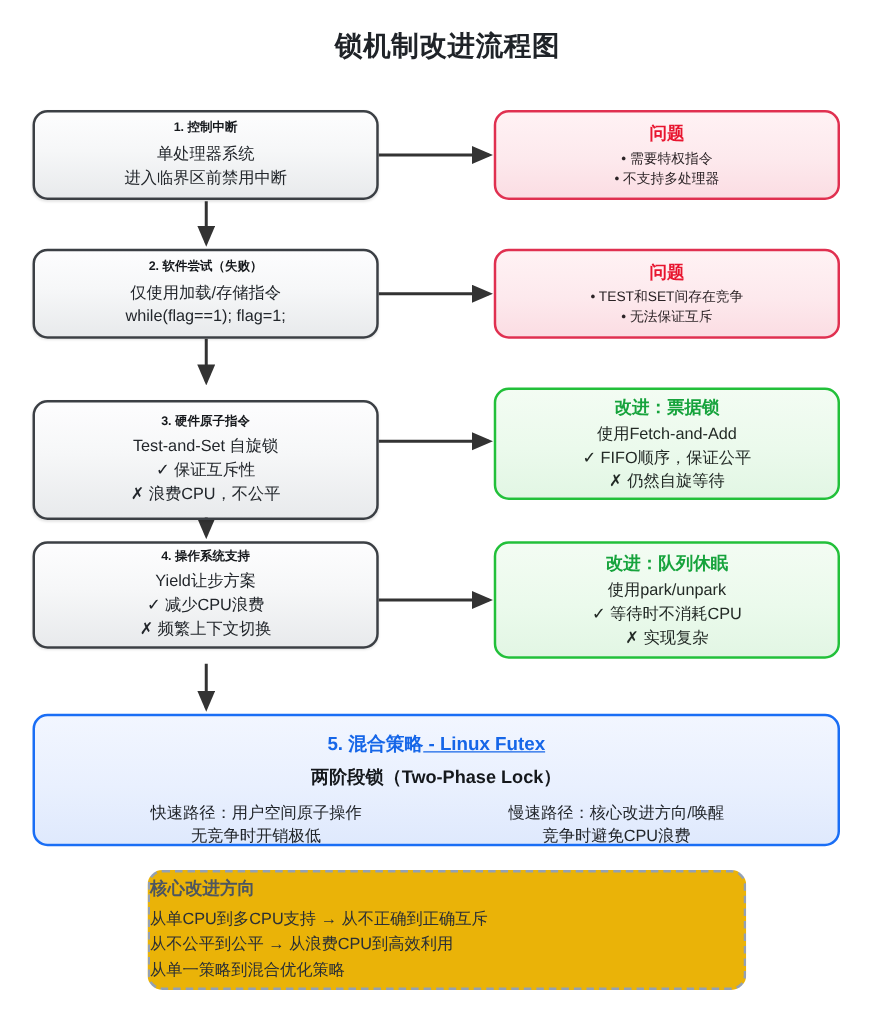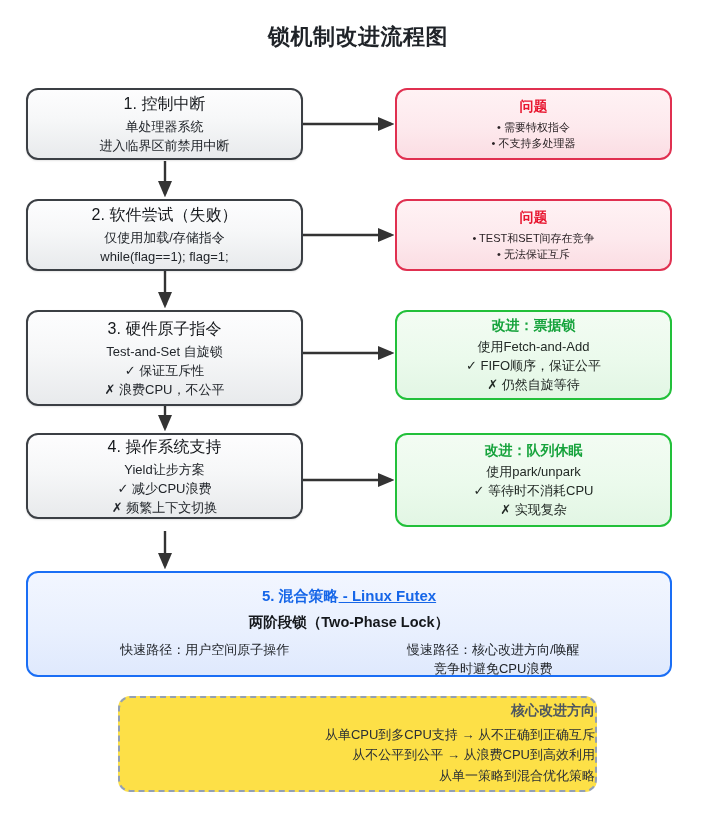--- a/index.html
+++ b/index.html
@@ -46,22 +46,22 @@
   
   .stage-box {
     left: 26px;
     width: 277px;
     border: 2px solid #3b3f44;
     background: linear-gradient(180deg, #fdfdfe 0%, #f6f7f8 45%, #e8eaec 100%);
     box-shadow: 0 1px 2px rgba(0,0,0,0.10);
     color: #1d2125;
   }
   .stage-box .node-title {
-    font-weight: normal;
-    font-size: 16px;
+    font-weight: bold;
+    font-size: 10px;
     margin-bottom: 3px;
     color: #15181c;
   }
   .stage-box .node-line {
     font-size: 13px;
     color: #22262b;
   }
 
   
   .problem-box {
@@ -140,24 +140,24 @@
   
   .summary-box {
     position: absolute;
     left: 118px;
     top: 696px;
     width: 479px;
     height: 96px;
     box-sizing: border-box;
     border: 2px dashed #93a0b4;
     border-radius: 12px;
-    background: #fde047;
+    background: #eab308;
     display: flex;
     flex-direction: column;
-    align-items: flex-end;
+    align-items: flex-start;
     justify-content: center;
     text-align: center;
   }
   .summary-title {
     font-size: 14px;
     font-weight: bold;
     color: #4d5660;
     margin-bottom: 5px;
   }
   .summary-line {
@@ -204,21 +204,21 @@
   <div class="node-line">单处理器系统</div>
   <div class="node-line">进入临界区前禁用中断</div>
 </div>
 
 <div class="node stage-box" style="top:199px;height:72px;">
   <div class="node-title">2. 软件尝试（失败）</div>
   <div class="node-line">仅使用加载/存储指令</div>
   <div class="node-line">while(flag==1); flag=1;</div>
 </div>
 
-<div class="node stage-box" style="top:310px;height:96px;">
+<div class="node stage-box" style="top:320px;height:96px;">
   <div class="node-title">3. 硬件原子指令</div>
   <div class="node-line">Test-and-Set 自旋锁</div>
   <div class="node-line">✓ 保证互斥性</div>
   <div class="node-line">✗ 浪费CPU，不公平</div>
 </div>
 
 <div class="node stage-box" style="top:433px;height:86px;">
   <div class="node-title">4. 操作系统支持</div>
   <div class="node-line">Yield让步方案</div>
   <div class="node-line">✓ 减少CPU浪费</div>
@@ -252,20 +252,21 @@
 </div>
 
 <div class="node futex-box">
   <div class="futex-title">
     <span>5. 混合策略</span><span class="futex-accent"> - Linux Futex</span>
   </div>
   <div class="futex-sub">两阶段锁（Two-Phase Lock）</div>
   <div class="futex-paths">
     <div class="futex-col">
       <div>快速路径：用户空间原子操作</div>
+      <div>无竞争时开销极低</div>
     </div>
     <div class="futex-col">
       <div>慢速路径：核心改进方向/唤醒</div>
       <div>竞争时避免CPU浪费</div>
     </div>
   </div>
 </div>
 
 <div class="summary-box">
   <div class="summary-title">核心改进方向</div>

